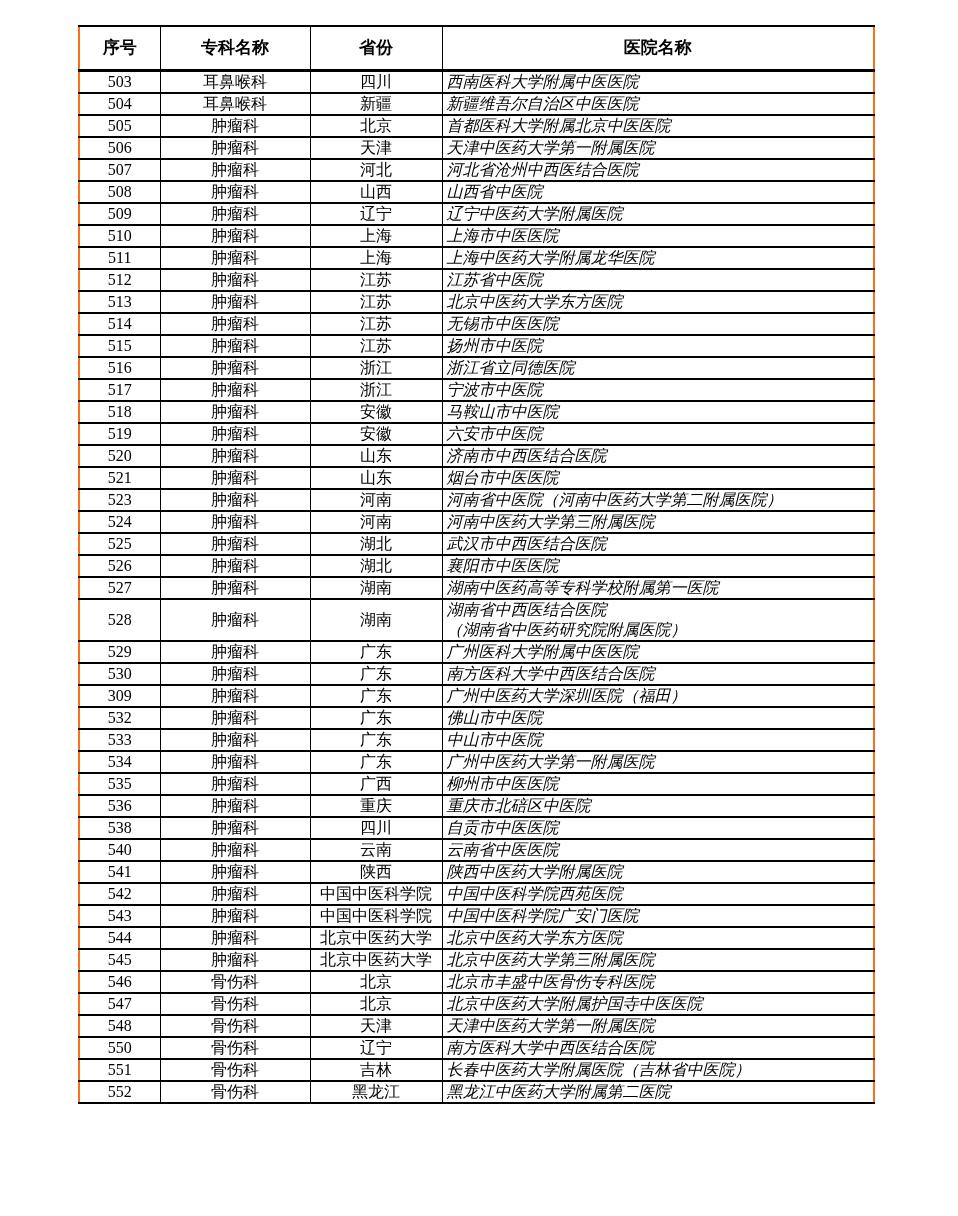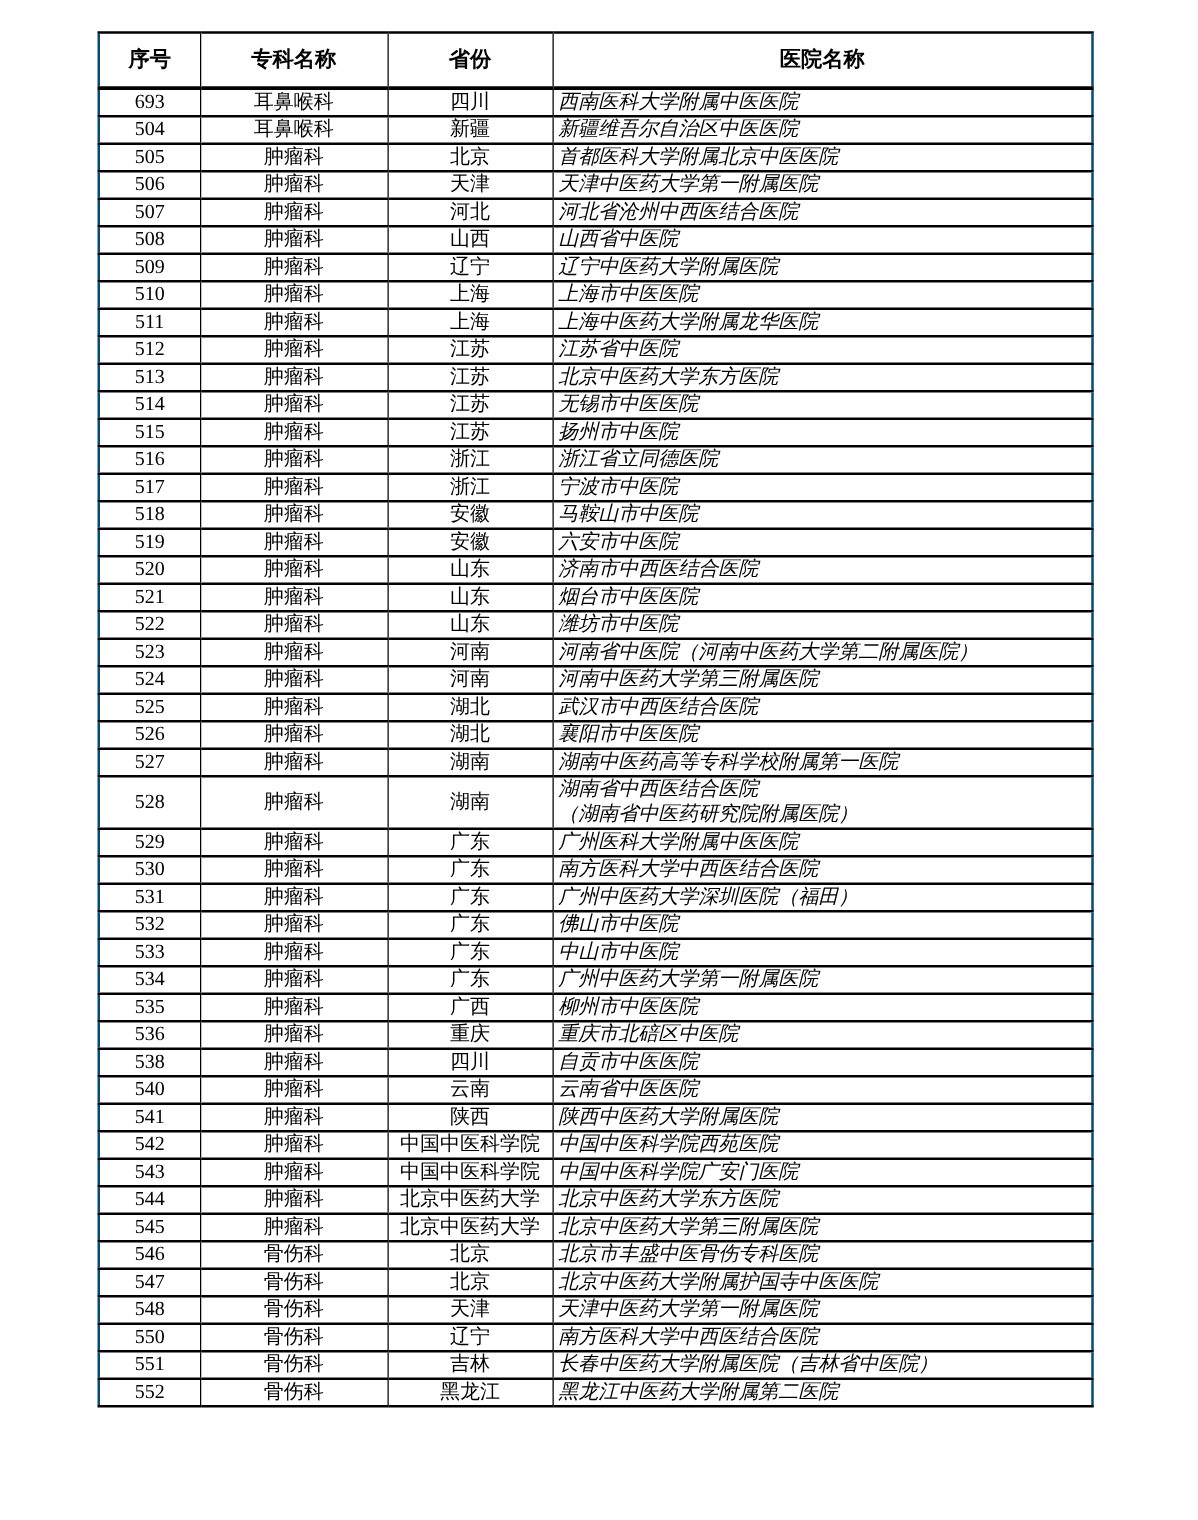--- a/index.html
+++ b/index.html
@@ -18,21 +18,21 @@
     background: #ffffff;
     overflow: hidden;
   }
   table.hospital-table {
     position: absolute;
     left: 78px;
     top: 25px;
     width: 795px;
     border-collapse: collapse;
     table-layout: fixed;
-    border: 2px solid #0c4a6e;
+    border: 2px solid #f97316;
   }
   .hospital-table th,
   .hospital-table td {
     border-left: 1px solid #000000;
     border-right: 1px solid #000000;
     border-top: 2px solid #000000;
     border-bottom: 2px solid #000000;
     padding: 0;
     overflow: hidden;
     white-space: nowrap;
@@ -81,21 +81,21 @@
     <thead>
       <tr>
         <th>序号</th>
         <th>专科名称</th>
         <th>省份</th>
         <th>医院名称</th>
       </tr>
     </thead>
     <tbody>
         <tr>
-      <td class="c-serial">693</td>
+      <td class="c-serial">503</td>
       <td class="c-spec">耳鼻喉科</td>
       <td class="c-prov">四川</td>
       <td class="c-hosp">西南医科大学附属中医医院</td>
     </tr>
         <tr>
       <td class="c-serial">504</td>
       <td class="c-spec">耳鼻喉科</td>
       <td class="c-prov">新疆</td>
       <td class="c-hosp">新疆维吾尔自治区中医医院</td>
     </tr>
@@ -195,26 +195,20 @@
       <td class="c-prov">山东</td>
       <td class="c-hosp">济南市中西医结合医院</td>
     </tr>
         <tr>
       <td class="c-serial">521</td>
       <td class="c-spec">肿瘤科</td>
       <td class="c-prov">山东</td>
       <td class="c-hosp">烟台市中医医院</td>
     </tr>
         <tr>
-      <td class="c-serial">522</td>
-      <td class="c-spec">肿瘤科</td>
-      <td class="c-prov">山东</td>
-      <td class="c-hosp">潍坊市中医院</td>
-    </tr>
-        <tr>
       <td class="c-serial">523</td>
       <td class="c-spec">肿瘤科</td>
       <td class="c-prov">河南</td>
       <td class="c-hosp">河南省中医院（河南中医药大学第二附属医院）</td>
     </tr>
         <tr>
       <td class="c-serial">524</td>
       <td class="c-spec">肿瘤科</td>
       <td class="c-prov">河南</td>
       <td class="c-hosp">河南中医药大学第三附属医院</td>
@@ -250,21 +244,21 @@
       <td class="c-prov">广东</td>
       <td class="c-hosp">广州医科大学附属中医医院</td>
     </tr>
         <tr>
       <td class="c-serial">530</td>
       <td class="c-spec">肿瘤科</td>
       <td class="c-prov">广东</td>
       <td class="c-hosp">南方医科大学中西医结合医院</td>
     </tr>
         <tr>
-      <td class="c-serial">531</td>
+      <td class="c-serial">309</td>
       <td class="c-spec">肿瘤科</td>
       <td class="c-prov">广东</td>
       <td class="c-hosp">广州中医药大学深圳医院（福田）</td>
     </tr>
         <tr>
       <td class="c-serial">532</td>
       <td class="c-spec">肿瘤科</td>
       <td class="c-prov">广东</td>
       <td class="c-hosp">佛山市中医院</td>
     </tr>

